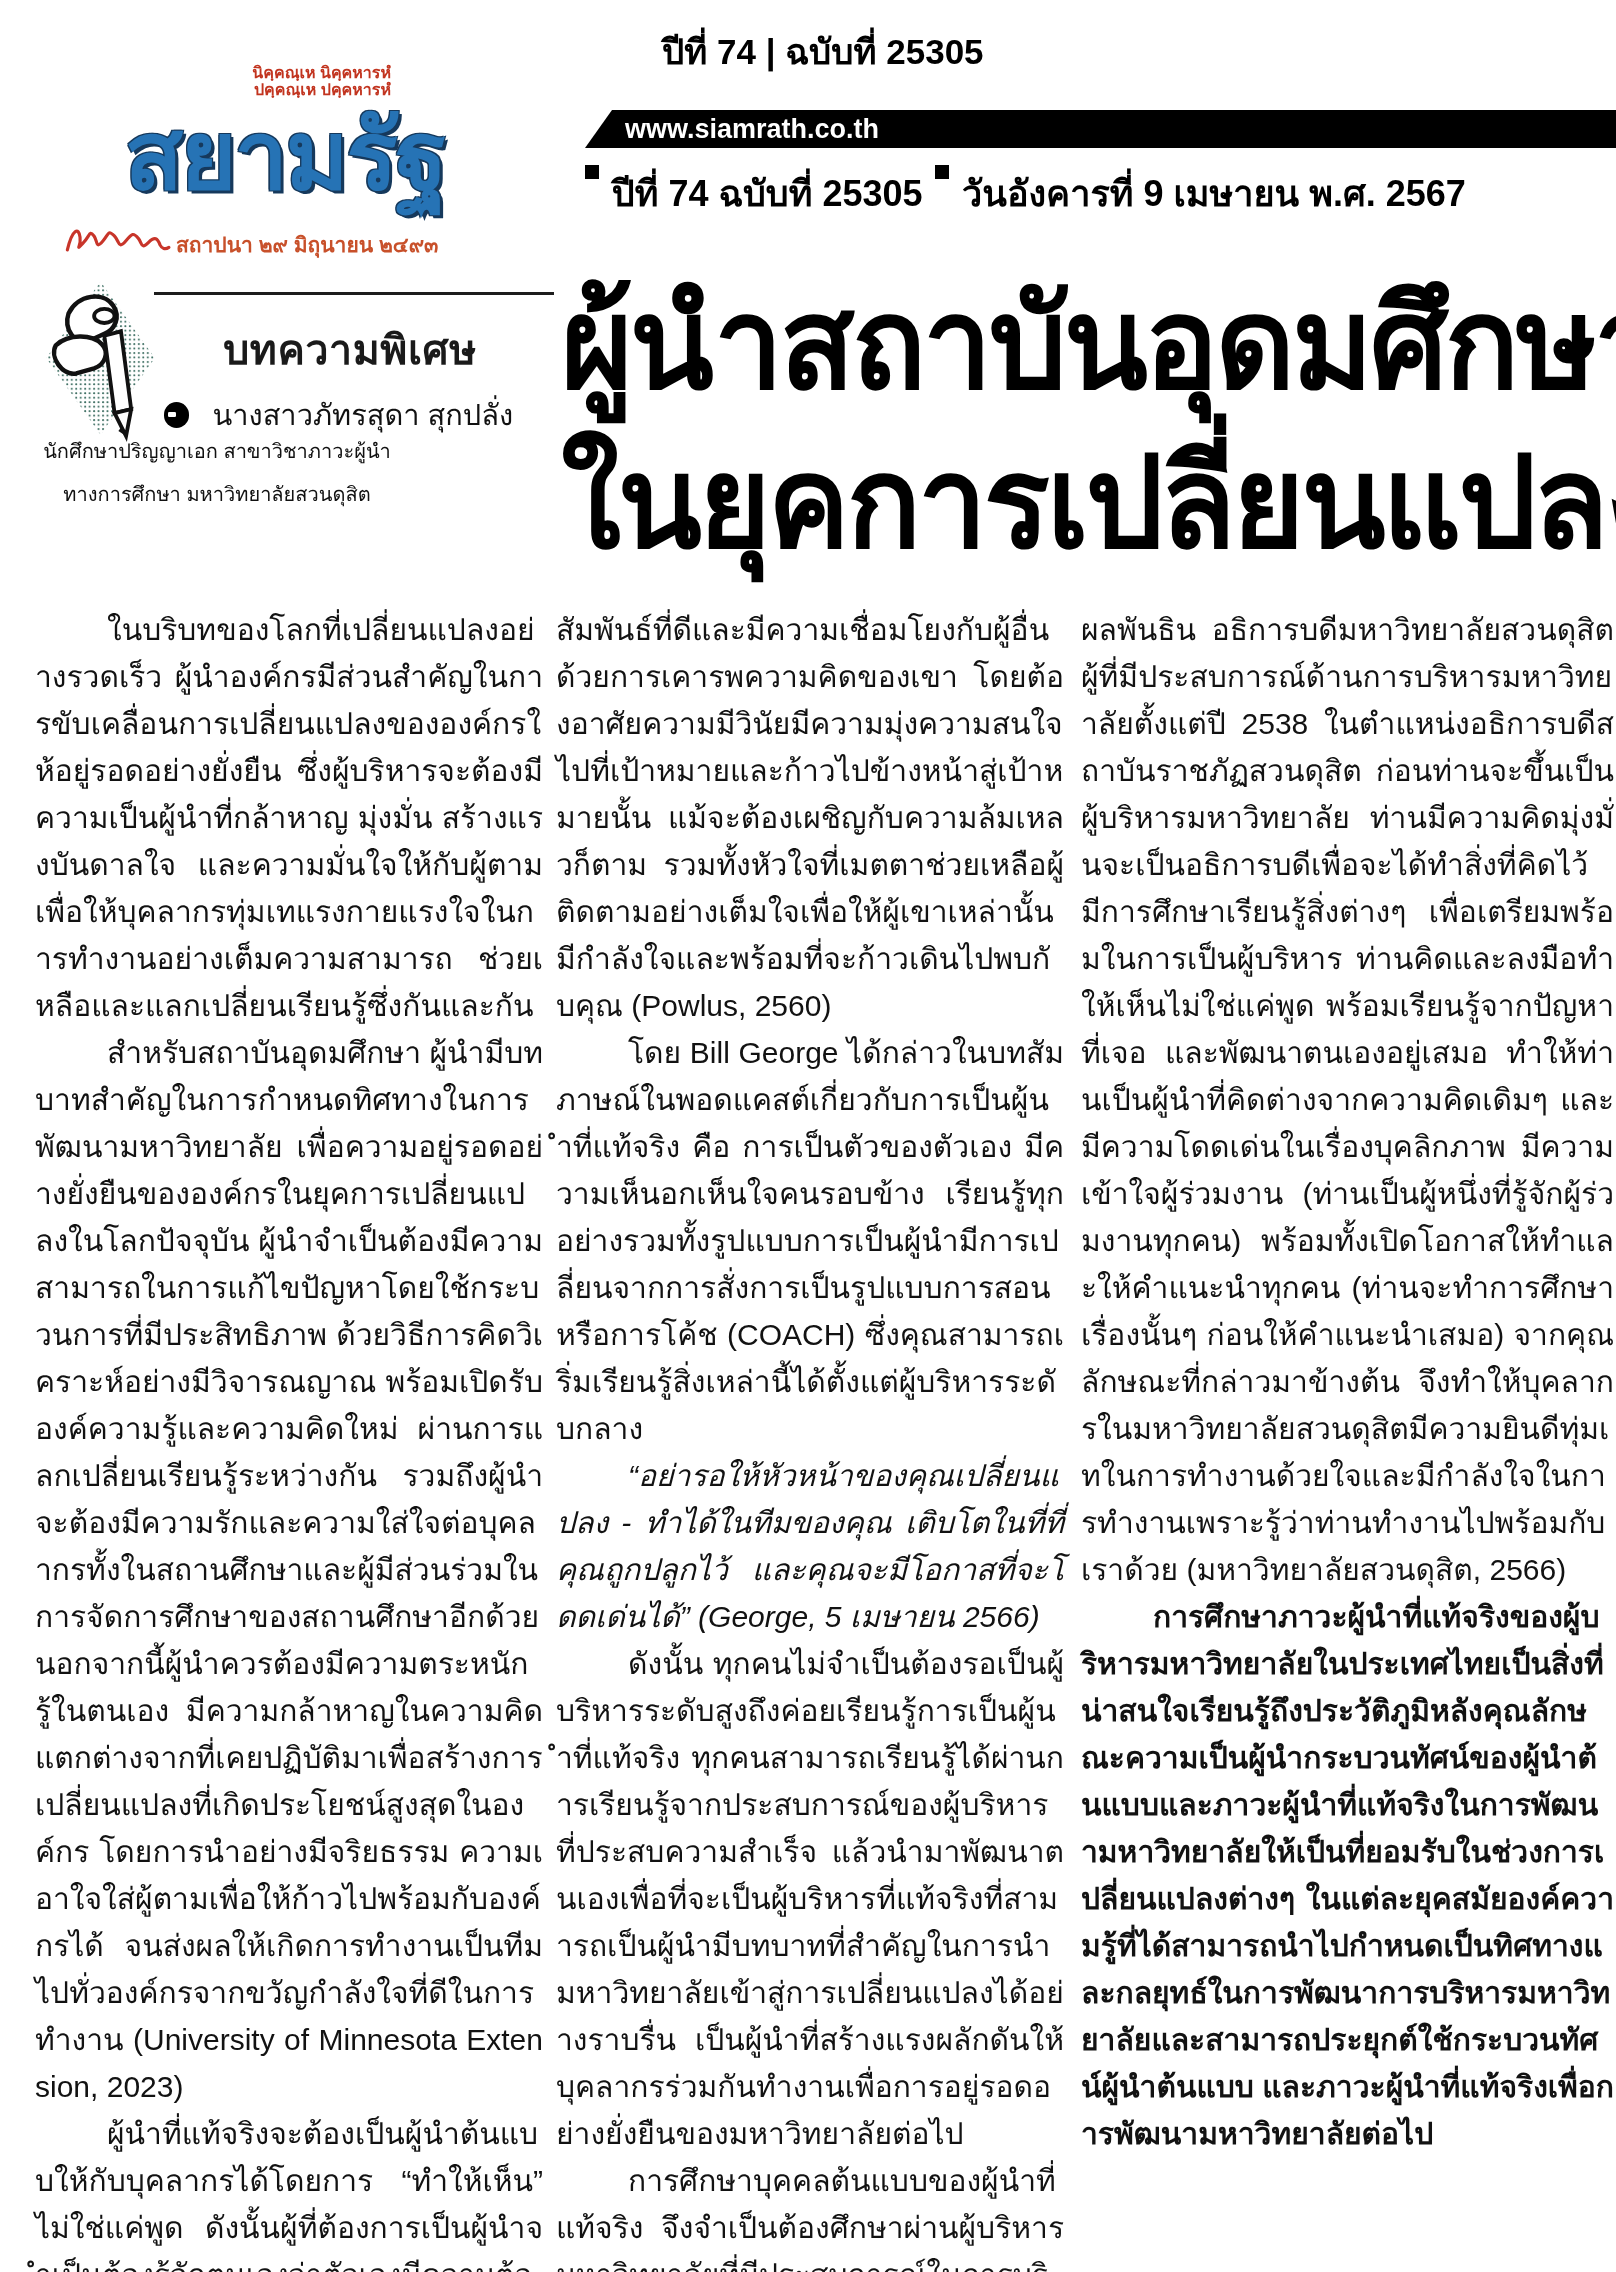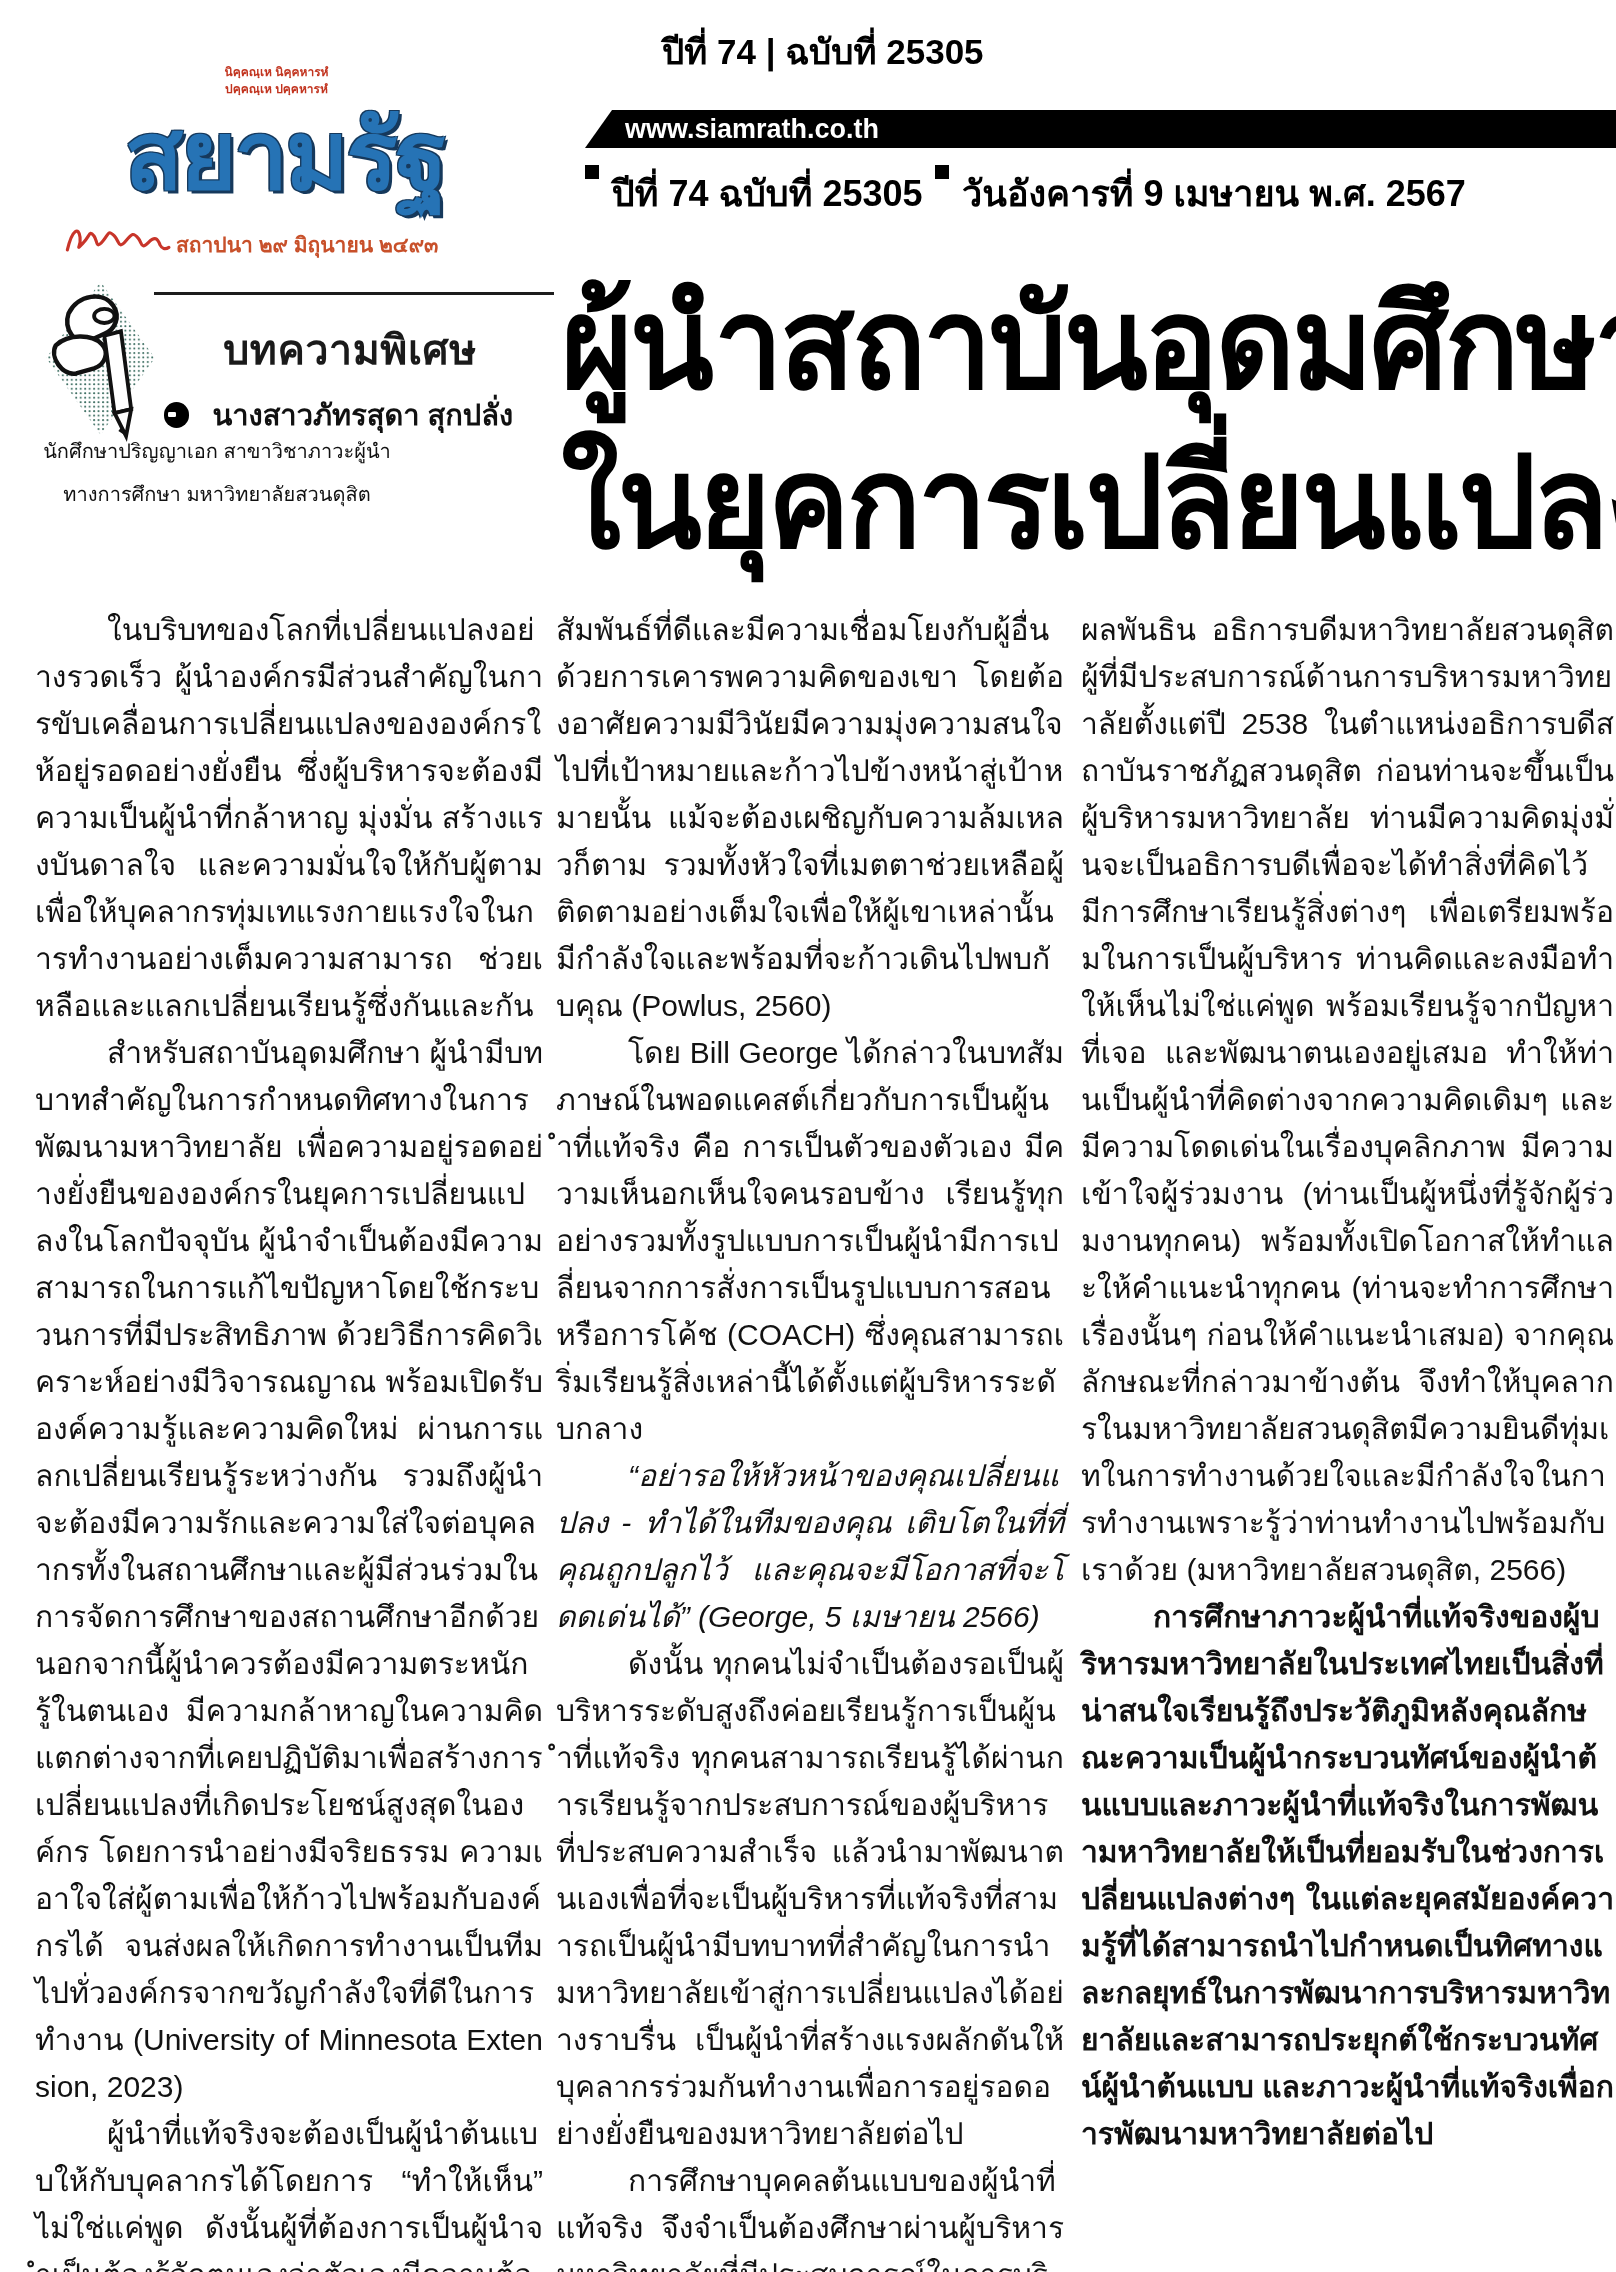--- a/index.html
+++ b/index.html
@@ -3,22 +3,22 @@
 <meta charset="utf-8">
 <style>
   html,body{margin:0;padding:0;background:#e8e8e8;}
   .page{
     position:relative;width:1616px;height:2273px;background:#ffffff;
     font-family:"Liberation Sans",sans-serif;color:#141414;overflow:hidden;
   }
   
   .logo-wrap{position:absolute;left:58px;top:38px;width:454px;height:221px;}
   .logo-motto{
-    position:absolute;left:116px;top:25.6px;width:205px;
-    color:#c2341f;font-weight:bold;font-size:12px;line-height:17.3px;text-align:center;
+    position:absolute;left:128px;top:25.6px;width:205px;
+    color:#c2341f;font-weight:bold;font-size:16px;line-height:17.3px;text-align:right;
   }
   .logo-name{
     position:absolute;left:0;top:38px;width:454px;text-align:center;
     font-size:96px;line-height:160px;font-weight:900;color:#2673b5;
     text-shadow:3.2px 3.2px 0 #16395c,-1.3px -1.3px 0 #16395c,1.3px -1.3px 0 #16395c,-1.3px 1.3px 0 #16395c;
     letter-spacing:-2.6px;white-space:nowrap;
   }
   .founded-row{position:absolute;left:0;top:184px;width:454px;height:33px;}
   .signature-svg{position:absolute;left:5.1px;top:0;}
   .founded-text{
@@ -43,21 +43,21 @@
   .sq{display:inline-block;width:14px;height:14px;background:#000;}
   
   .section-block{position:absolute;left:38px;top:272px;width:511px;height:259px;}
   .section-icon{position:absolute;left:5.1px;top:3.2px;}
   .section-label{
     position:absolute;left:120px;top:45px;width:384px;text-align:center;
     font-size:41px;font-weight:bold;color:#1a1a1a;letter-spacing:0.6px;white-space:nowrap;
   }
   .byline-row{
     position:absolute;left:96px;top:120px;width:409px;display:flex;align-items:center;justify-content:center;gap:23px;
-    font-size:29px;font-weight:bold;color:#111;white-space:nowrap;
+    font-size:29px;font-weight:normal;color:#111;white-space:nowrap;
   }
   .eye-bullet{
     position:relative;display:inline-block;width:25.6px;height:25.6px;border-radius:50%;background:#000;flex:0 0 auto;
   }
   .eye-bullet::after{
     content:"";position:absolute;left:4.5px;top:10.2px;width:7.7px;height:5.1px;background:#fff;border-radius:1.3px;
   }
   .byline-role{
     position:absolute;left:0px;width:358px;text-align:center;font-size:20px;color:#111;white-space:nowrap;
   }

